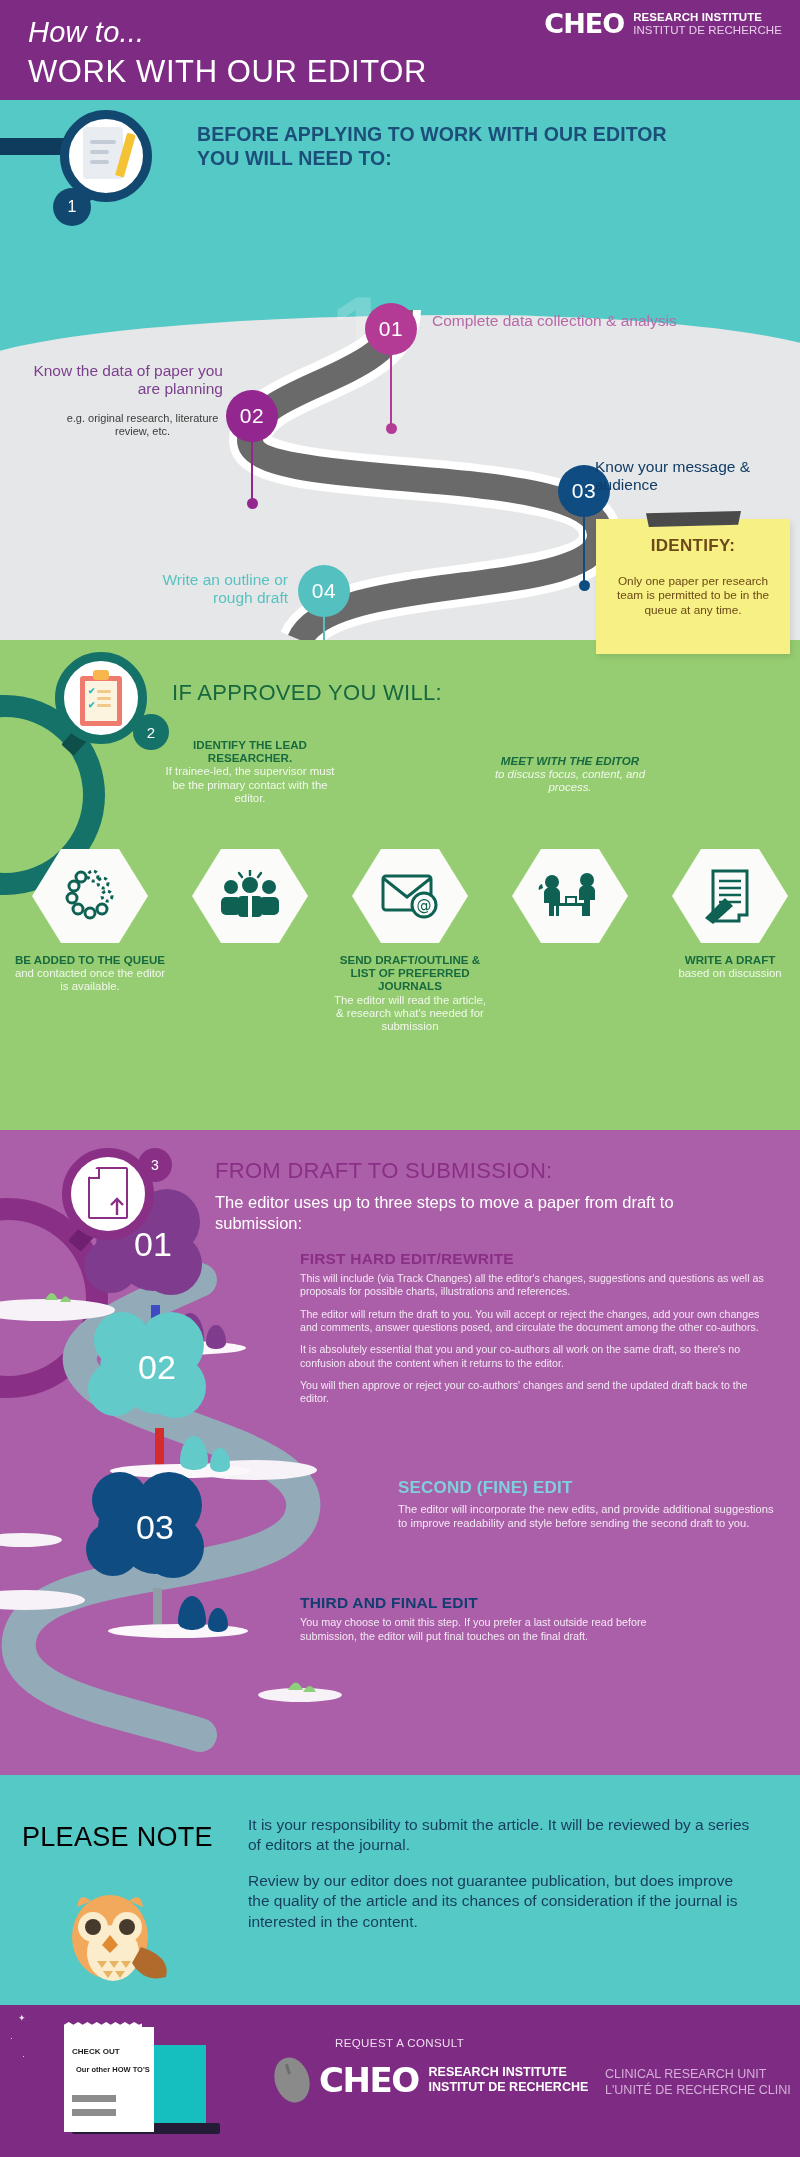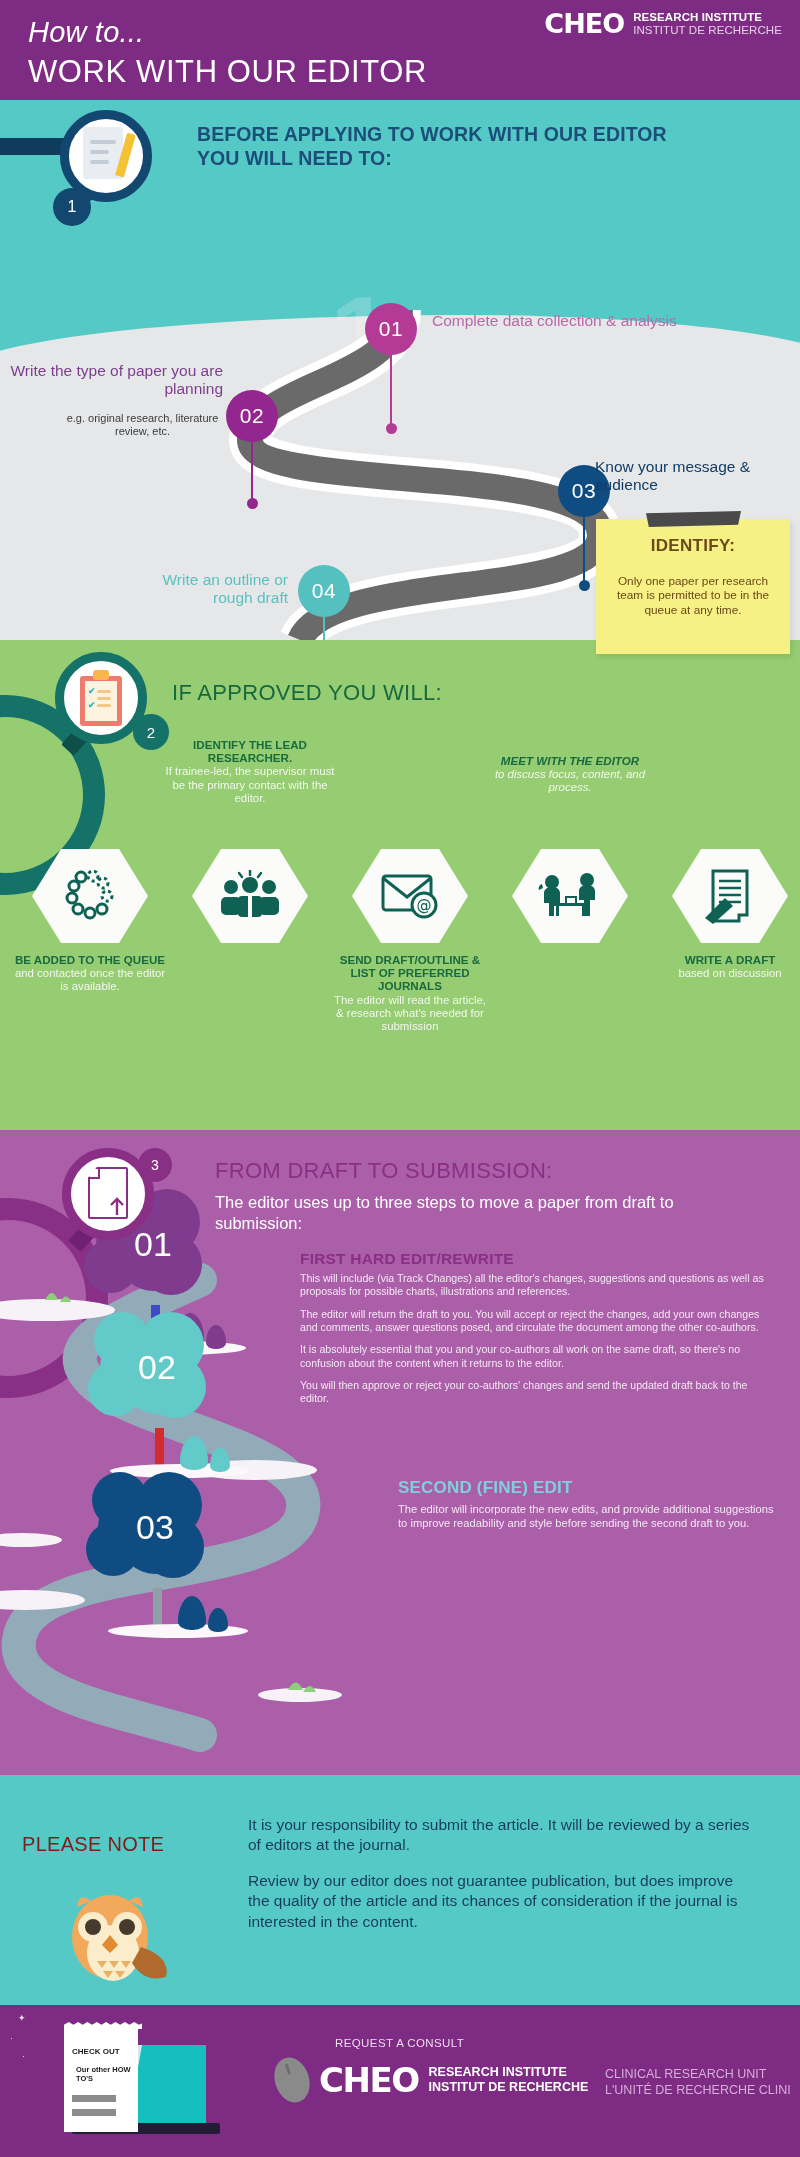--- a/index.html
+++ b/index.html
@@ -235,37 +235,37 @@
   }
   .tree .trunk { position: absolute; left: 73px; top: 120px; width: 9px; height: 42px; }
   .tree .base { position: absolute; left: 28px; top: 156px; width: 140px; height: 14px; background: #fbf7fb; border-radius: 50%; }
   .bush { position: absolute; border-radius: 50% 50% 45% 45% / 75% 75% 25% 25%; }
 
   
   .sec4 {
     position: absolute; left: 0; top: 1775px; width: 800px; height: 230px;
     background: #55c9c6; overflow:hidden;
   }
-  .pn-title { position: absolute; left: 22px; top: 58px; font-size: 20px; color: #7f1d1d; letter-spacing: .3px; }
+  .pn-title { position: absolute; left: 22px; top: 47px; font-size: 27px; color: #000000; letter-spacing: .3px; }
   .pn-body { position: absolute; left: 248px; top: 40px; width: 510px; font-size: 15.5px; color: #173d5e; line-height: 1.3; }
   .pn-body p + p { margin-top: 16px; }
   .owl { position: absolute; left: 55px; top: 100px; width: 120px; height: 110px; }
 
   
   .footer {
     position: absolute; left: 0; top: 2005px; width: 800px; height: 152px;
     background: #7e2c83; overflow: hidden;
   }
   .ftr-left { position: absolute; left: 34px; top: 10px; width: 160px; height: 125px; }
   .lap-screen { position:absolute; left: 52px; top: 30px; width: 120px; height: 78px; background:#cfe9ef; }
   .lap-screen .tealpart { position:absolute; right:0; top:0; width:78px; height:78px; background:#16bfbf;
     clip-path: polygon(18% 0,100% 0,100% 100%,0 100%); }
   .lap-base { position:absolute; left: 38px; top:108px; width: 148px; height: 11px; background:#241b36; border-radius:2px; }
   .note-card {
-    position:absolute; left: 30px; top: 12px; width: 74px; height: 105px; background:#fff;
+    position:absolute; left: 30px; top: 12px; width: 90px; height: 105px; background:#fff;
   }
   .note-card .zig { position:absolute; left:0; top:-5px; width:78px; height:7px; background:#fff;
      clip-path: polygon(0 100%,0 40%,6% 0,12% 40%,18% 0,24% 40%,30% 0,36% 40%,42% 0,48% 40%,54% 0,60% 40%,66% 0,72% 40%,78% 0,84% 40%,90% 0,96% 40%,100% 20%,100% 100%); }
   .note-card .t1 { position:absolute; left:8px; top:20px; font-size:8px; font-weight:bold; color:#1b1b1b; }
   .note-card .t2 { position:absolute; left:12px; top:38px; font-size:7.5px; font-weight:bold; color:#1b1b1b; line-height:1.25; }
   .note-card .bar { position:absolute; left:8px; width:44px; height:7px; background:#8c8c8c; }
   .note-card .bar.b1 { top:68px; } .note-card .bar.b2 { top:82px; }
   .ftr-consult { position: absolute; left: 335px; top: 32px; font-size: 11.5px; color: #f0dcf1; letter-spacing: .4px; }
   .ftr-logo { position: absolute; left: 275px; top: 52px; display: flex; align-items: center; gap: 10px; }
   .mouse-ic { width: 34px; height: 46px; background: #8a8a8a; border-radius: 17px/23px; position: relative; transform: rotate(-18deg); }
@@ -327,21 +327,21 @@
       <div class="stem"></div>
         <div class="dot"></div>
     </div>
     <div class="lbl lbl-01">Complete data collection &amp; analysis</div>
 
     <div class="pin pin02">
       <div class="bubble">02</div>
       <div class="stem"></div>
         <div class="dot"></div>
     </div>
-    <div class="lbl lbl-02">Write the type of paper you are planning</div>
+    <div class="lbl lbl-02">Know the data of paper you are planning</div>
     <div class="lbl lbl-02sub">e.g. original research, literature review, etc.</div>
 
     <div class="pin pin03">
       <div class="bubble">03</div>
       <div class="stem"></div>
         <div class="dot"></div>
     </div>
     <div class="lbl lbl-03">Know your message &amp; audience</div>
 
     <div class="pin pin04">
@@ -569,20 +569,24 @@
       <p>The editor will return the draft to you. You will accept or reject the changes, add your own changes and comments, answer questions posed, and circulate the document among the other co-authors.</p>
       <p>It is absolutely essential that you and your co-authors all work on the same draft, so there's no confusion about the content when it returns to the editor.</p>
       <p>You will then approve or reject your co-authors' changes and send the updated draft back to the editor.</p>
     </div>
 
     <div class="blk b2">
       <h3>SECOND (FINE) EDIT</h3>
       <p>The editor will incorporate the new edits, and provide additional suggestions to improve readability and style before sending the second draft to you.</p>
     </div>
 
+    <div class="blk b3">
+      <h3>THIRD AND FINAL EDIT</h3>
+      <p>You may choose to omit this step. If you prefer a last outside read before submission, the editor will put final touches on the final draft.</p>
+    </div>
   </div>
 
   <div class="sec4">
     <div class="pn-title">PLEASE NOTE</div>
     <div class="pn-body">
       <p>It is your responsibility to submit the article. It will be reviewed by a series of editors at the journal.</p>
       <p>Review by our editor does not guarantee publication, but does improve the quality of the article and its chances of consideration if the journal is interested in the content.</p>
     </div>
     <svg class="owl" viewBox="0 0 120 110">
       <ellipse cx="55" cy="62" rx="38" ry="42" fill="#f2a95c"></ellipse>

